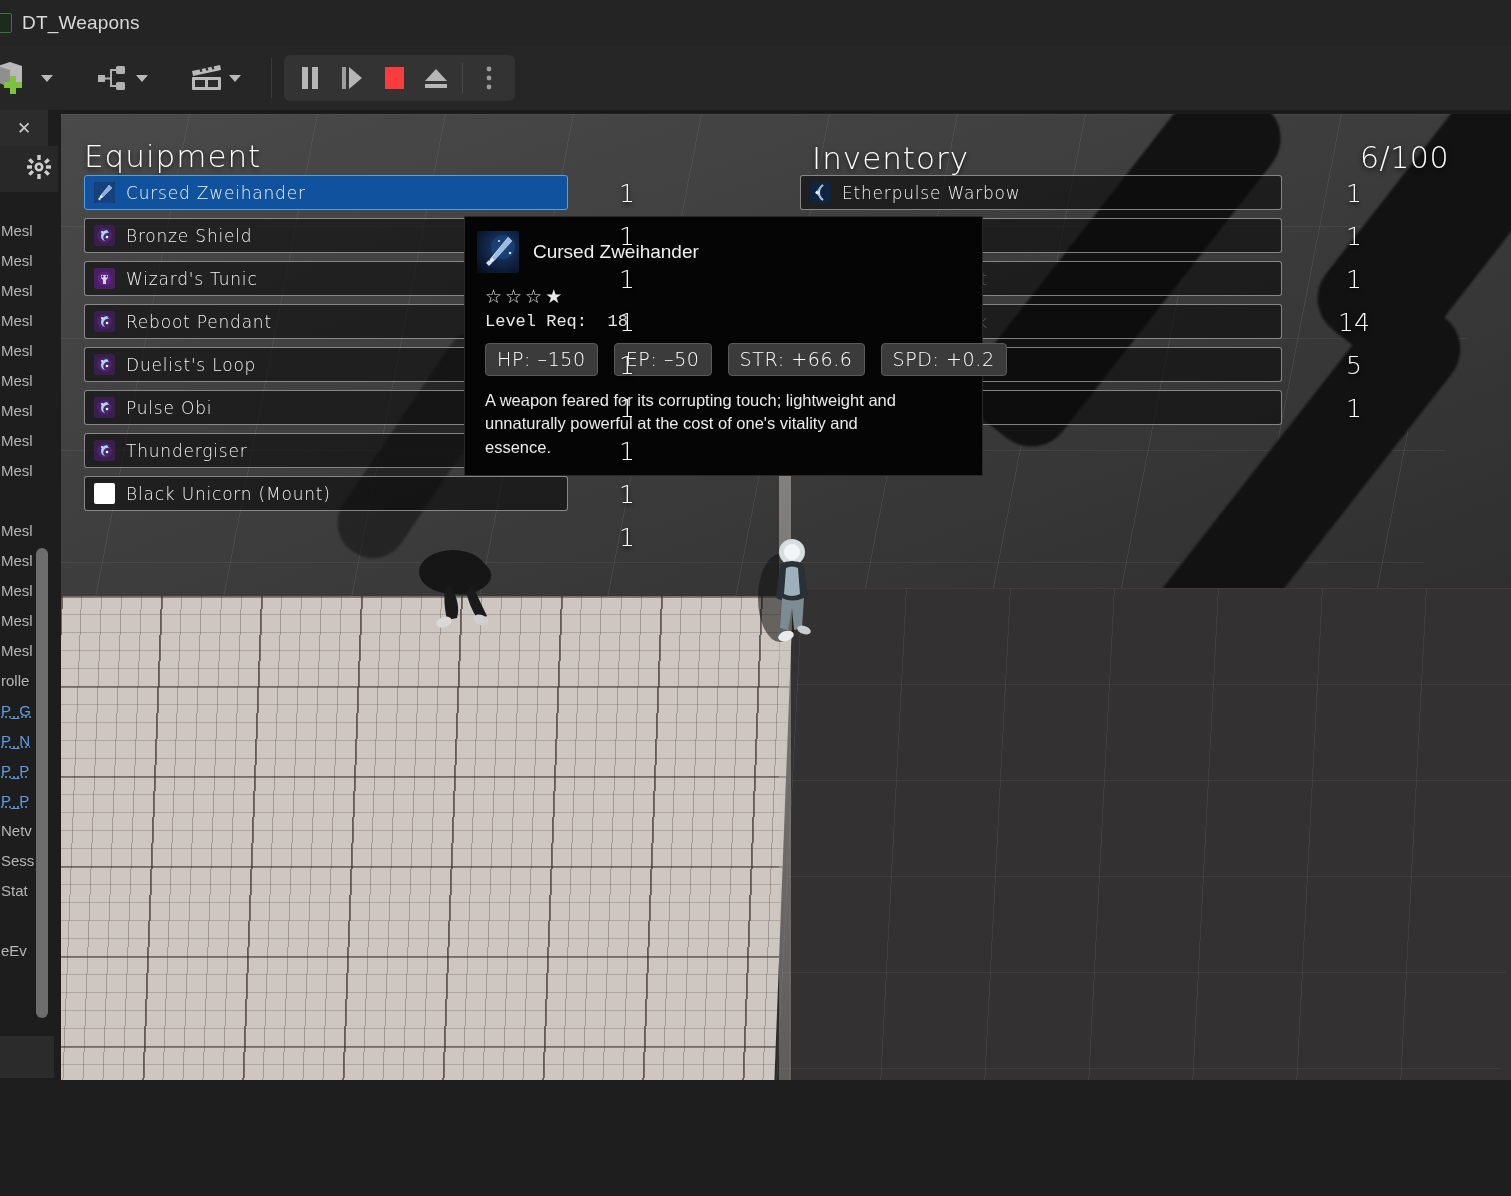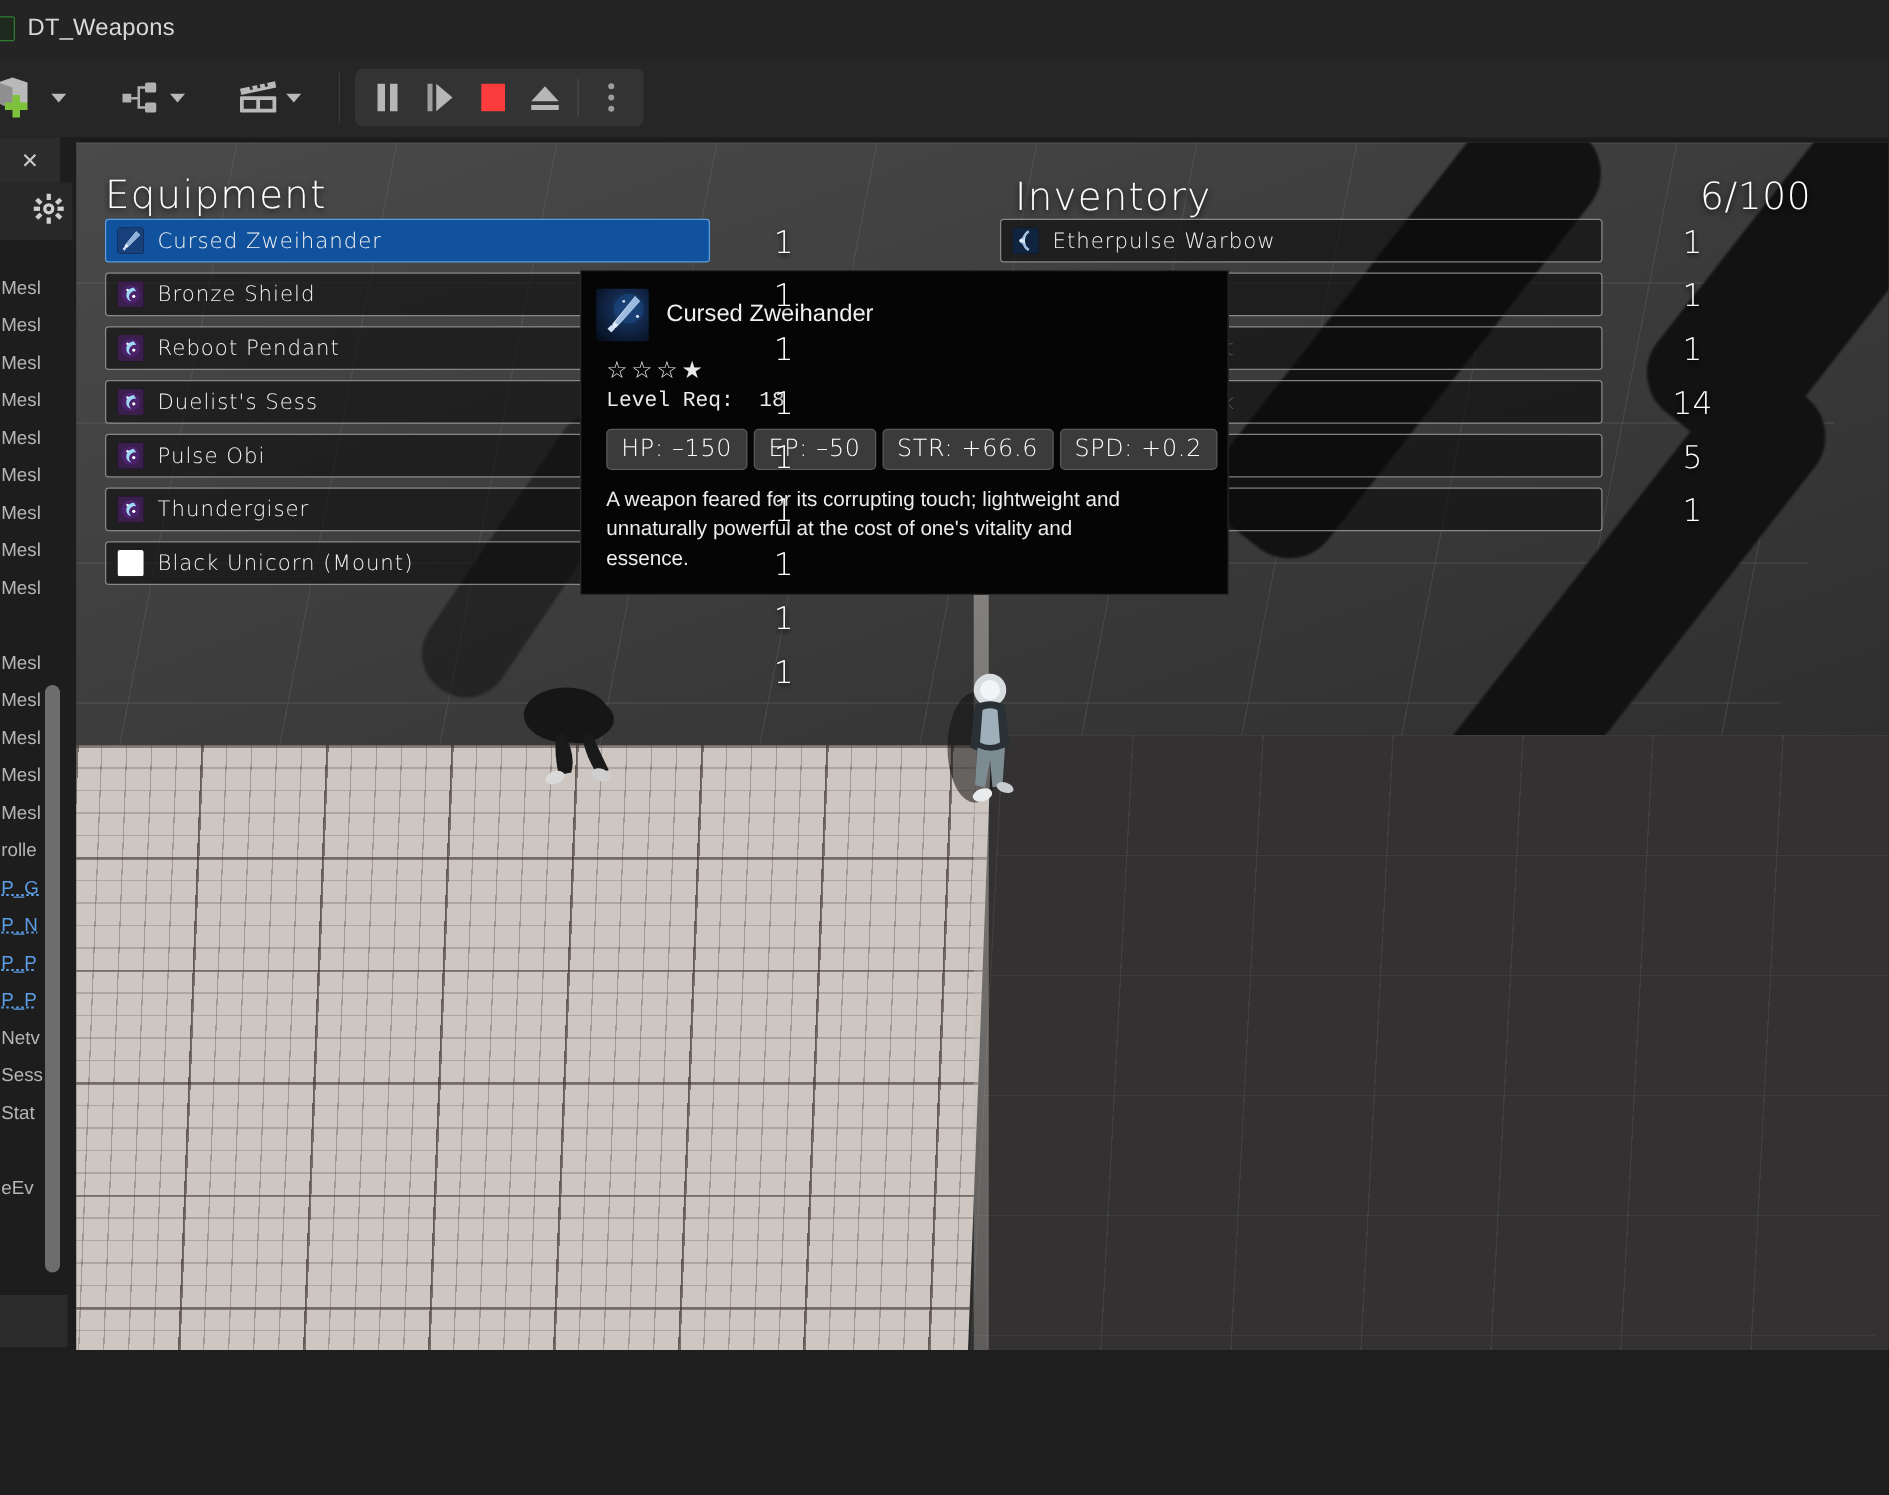--- a/index.html
+++ b/index.html
@@ -260,21 +260,21 @@
     background: radial-gradient(circle at 60% 40%, #1d3f73 0%, #0c1c36 65%, #060b16 100%);
     border-radius: 2px; position: relative; overflow: hidden;
   }
   .tt-name { color:#f0f0f0; font-size: 19px; font-family:"Liberation Sans", sans-serif;}
   .tt-stars { margin: 14px 0 4px 8px; display:flex; gap:3px; }
   .tt-star { font-size: 19px; line-height: 1; color: #e9e9e9; }
   .tt-level {
     color:#eaeaea; font-size: 17px; margin: 6px 0 0 8px;
     font-family:Liberation Mono, monospace;
   }
-  .tt-stats { display:flex; gap: 5px; margin: 12px 0 0 8px; }
+  .tt-stats { display:flex; gap: 16px; margin: 12px 0 0 8px; }
   .tt-stat {
     background: #3b3b3b;
     border: 1px solid #5a5a5a;
     border-radius: 4px;
     color: #ffffff;
     font-size: 19px;
     padding: 4px 11px 5px;
     font-family: "DejaVu Sans", sans-serif; font-weight: 300;
     letter-spacing: .6px;
     white-space: nowrap;
@@ -508,20 +508,33 @@
                 <path d="M13 5 q-6 1 -6 6 q0 4 4 5 q-3 -3 -1 -6 q2 -3 5 -2 Z" fill="#9fd8f5"></path>
                 <circle cx="13" cy="12" r="1.3" fill="#ffffff"></circle>
                 <circle cx="8" cy="7" r="1" fill="#e6f6ff"></circle>
               </svg>
             </div>
           </div>
           <div class="slot-label">Bronze Shield</div>
         </div>
         <div class="slot">
           <div class="slot-icon">
+            <div style="position: absolute; inset: 0px; background: rgb(74, 32, 96);">
+              <svg viewBox="0 0 21 21" width="21" height="21" style="position: absolute; inset: 0px;">
+                <circle cx="10.5" cy="10.5" r="7" fill="#6a2aa0" opacity=".6"></circle>
+                <path d="M7 7 h7 v3 l-2 2 v4 h-3 v-4 l-2 -2 Z" fill="#e2cdf5"></path>
+                <circle cx="8.5" cy="8.5" r="1" fill="#2b0f45"></circle>
+                <circle cx="12.5" cy="8.5" r="1" fill="#2b0f45"></circle>
+              </svg>
+            </div>
+          </div>
+          <div class="slot-label">Wizard's Tunic</div>
+        </div>
+        <div class="slot">
+          <div class="slot-icon">
             <div style="position: absolute; inset: 0px; background: rgb(58, 31, 77);">
               <svg viewBox="0 0 21 21" width="21" height="21" style="position: absolute; inset: 0px;">
                 <circle cx="10.5" cy="10.5" r="7.5" fill="#5a2585" opacity=".55"></circle>
                 <path d="M13 5 q-6 1 -6 6 q0 4 4 5 q-3 -3 -1 -6 q2 -3 5 -2 Z" fill="#9fd8f5"></path>
                 <circle cx="13" cy="12" r="1.3" fill="#ffffff"></circle>
                 <circle cx="8" cy="7" r="1" fill="#e6f6ff"></circle>
               </svg>
             </div>
           </div>
           <div class="slot-label">Reboot Pendant</div>
@@ -530,21 +543,21 @@
           <div class="slot-icon">
             <div style="position: absolute; inset: 0px; background: rgb(58, 31, 77);">
               <svg viewBox="0 0 21 21" width="21" height="21" style="position: absolute; inset: 0px;">
                 <circle cx="10.5" cy="10.5" r="7.5" fill="#5a2585" opacity=".55"></circle>
                 <path d="M13 5 q-6 1 -6 6 q0 4 4 5 q-3 -3 -1 -6 q2 -3 5 -2 Z" fill="#9fd8f5"></path>
                 <circle cx="13" cy="12" r="1.3" fill="#ffffff"></circle>
                 <circle cx="8" cy="7" r="1" fill="#e6f6ff"></circle>
               </svg>
             </div>
           </div>
-          <div class="slot-label">Duelist's Sess</div>
+          <div class="slot-label">Duelist's Loop</div>
         </div>
         <div class="slot">
           <div class="slot-icon">
             <div style="position: absolute; inset: 0px; background: rgb(58, 31, 77);">
               <svg viewBox="0 0 21 21" width="21" height="21" style="position: absolute; inset: 0px;">
                 <circle cx="10.5" cy="10.5" r="7.5" fill="#5a2585" opacity=".55"></circle>
                 <path d="M13 5 q-6 1 -6 6 q0 4 4 5 q-3 -3 -1 -6 q2 -3 5 -2 Z" fill="#9fd8f5"></path>
                 <circle cx="13" cy="12" r="1.3" fill="#ffffff"></circle>
                 <circle cx="8" cy="7" r="1" fill="#e6f6ff"></circle>
               </svg>

